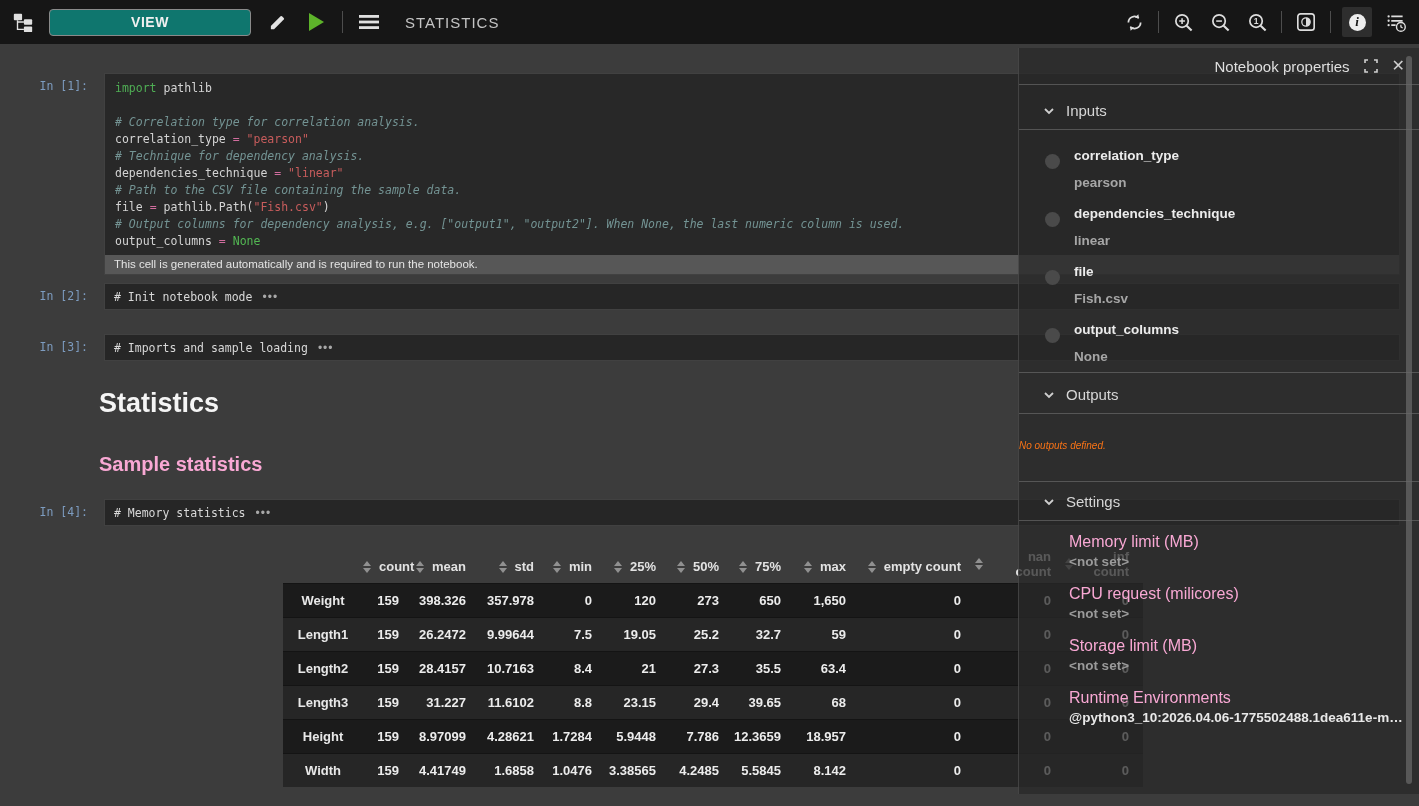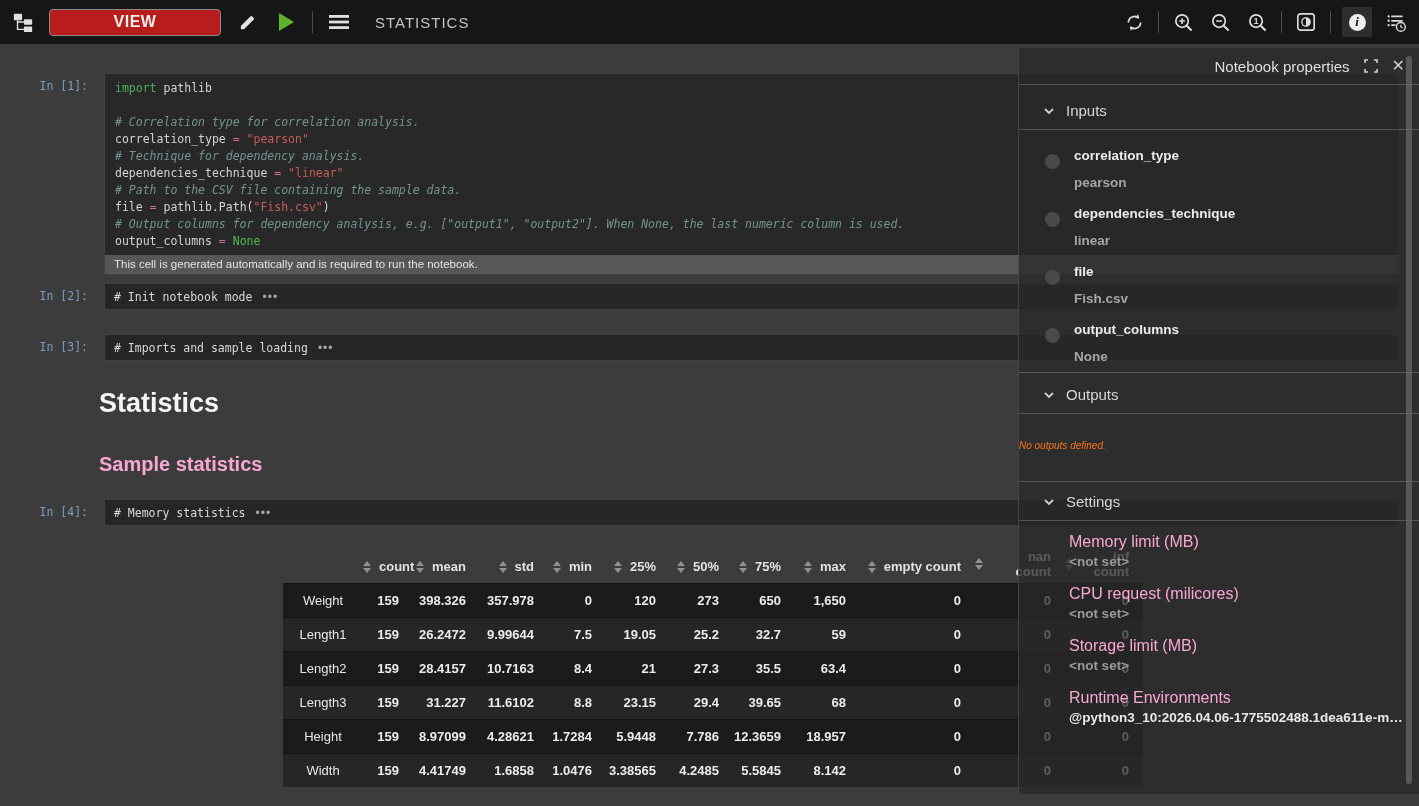--- a/index.html
+++ b/index.html
@@ -5,22 +5,22 @@
   * { margin:0; padding:0; box-sizing:border-box; }
   body { font-family:"Liberation Sans", sans-serif; background:#222; }
   .screen { position:relative; width:1419px; height:806px; background:#3c3c3c; overflow:hidden; }
 
   
   .toolbar { position:absolute; left:0; top:0; width:100%; height:44px; background:#161616;
              display:flex; align-items:center; justify-content:space-between; z-index:10; }
   .tb-left { display:flex; align-items:center; gap:13px; padding-left:10px; }
   .tb-right { display:flex; align-items:center; gap:11px; padding-right:10px; }
   .tbicon { display:flex; align-items:center; justify-content:center; width:26px; height:26px; cursor:pointer; }
-  .view-btn { width:172px; height:27px; background:#b91c1c; border:1px solid #8a8a8a; border-radius:4px;
-              color:#f0f0f0; font-weight:bold; font-size:16px; letter-spacing:0.5px;
+  .view-btn { width:202px; height:27px; background:#0f766e; border:1px solid #8a8a8a; border-radius:4px;
+              color:#f0f0f0; font-weight:bold; font-size:14px; letter-spacing:0.5px;
               font-family:"Liberation Sans",sans-serif; cursor:pointer; }
   .play-tri { width:0; height:0; border-left:15px solid #5db32a; border-top:9px solid transparent; border-bottom:9px solid transparent; }
   .tb-sep { width:1px; height:22px; background:#4d4d4d; }
   .tb-title { color:#c4c4c4; font-size:15px; letter-spacing:1px; margin-left:10px; }
   .tb-tile { background:#2e2e2e; width:30px; height:30px; border-radius:2px; display:flex; align-items:center; justify-content:center; }
   .info-circ { width:17px; height:17px; border-radius:50%; background:#ededed; color:#161616;
                font-family:"Liberation Serif",serif; font-style:italic; font-weight:bold; font-size:13px;
                display:flex; align-items:center; justify-content:center; }
 
   
@@ -45,21 +45,21 @@
 
   
   .tablewrap { position:absolute; left:283px; top:545px; }
   table { border-collapse:collapse; table-layout:fixed; width:860px; }
   thead th { height:38px; font-weight:bold; font-size:13px; color:#e2e2e2; text-align:right; padding:0 14px 0 0; }
   .thwrap { display:inline-flex; align-items:center; gap:8px; }
   tbody tr:nth-child(odd) { background:#1b1b1b; }
   tbody tr:nth-child(even){ background:#262626; }
   tbody tr { border-top:1px solid #141414; }
   tbody td { height:34px; font-size:13px; color:#ececec; text-align:right; padding:0 14px 0 0; font-weight:600; }
-  td.c0 { text-align:center; padding:4px; font-weight:normal; color:#e8e8e8; }
+  td.c0 { text-align:center; padding:4px; font-weight:bold; color:#e8e8e8; }
   .c0{width:80px}.c1{width:50px}.c2{width:67px}.c3{width:68px}.c4{width:58px}.c5{width:64px}
   .c6{width:63px}.c7{width:62px}.c8{width:65px}.c9{width:115px}.c10{width:90px}.c11{width:78px}
   .sort { display:inline-flex; flex-direction:column; gap:2px; cursor:pointer; }
   .sort i { display:block; width:0; height:0; border-left:4px solid transparent; border-right:4px solid transparent; }
   .sort .up { border-bottom:5px solid #909090; }
   .sort .dn { border-top:5px solid #909090; }
 
   
   .panel { position:absolute; left:1018px; top:48px; width:401px; height:746px;
            background:rgba(40,40,40,0.74); border-left:1px solid rgba(100,100,100,0.45); z-index:5; }

